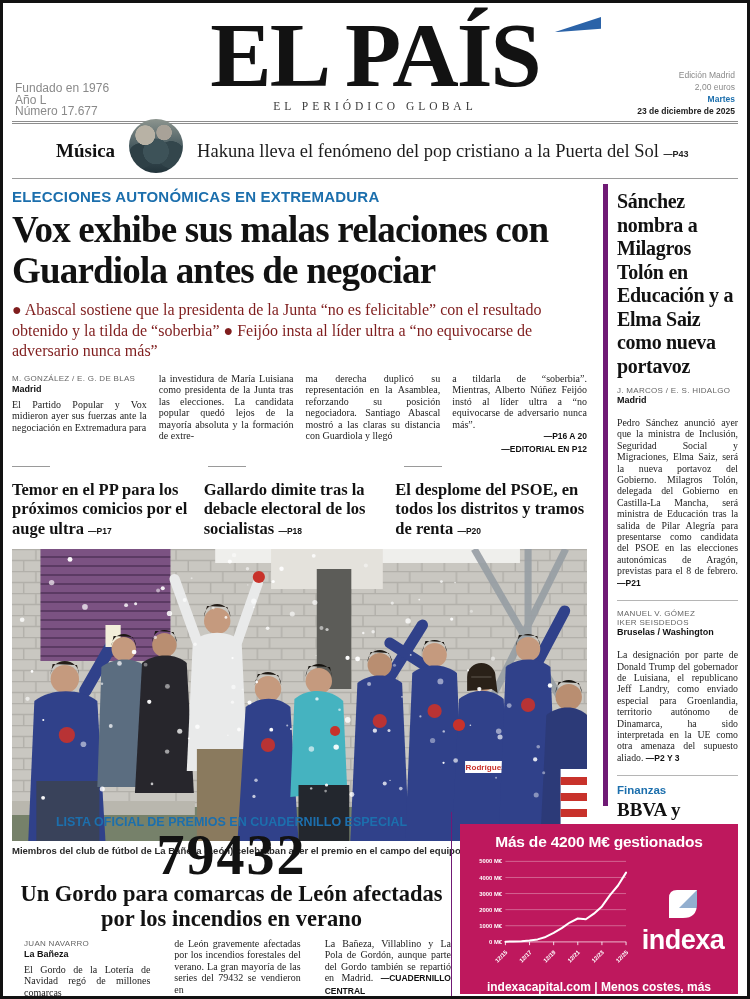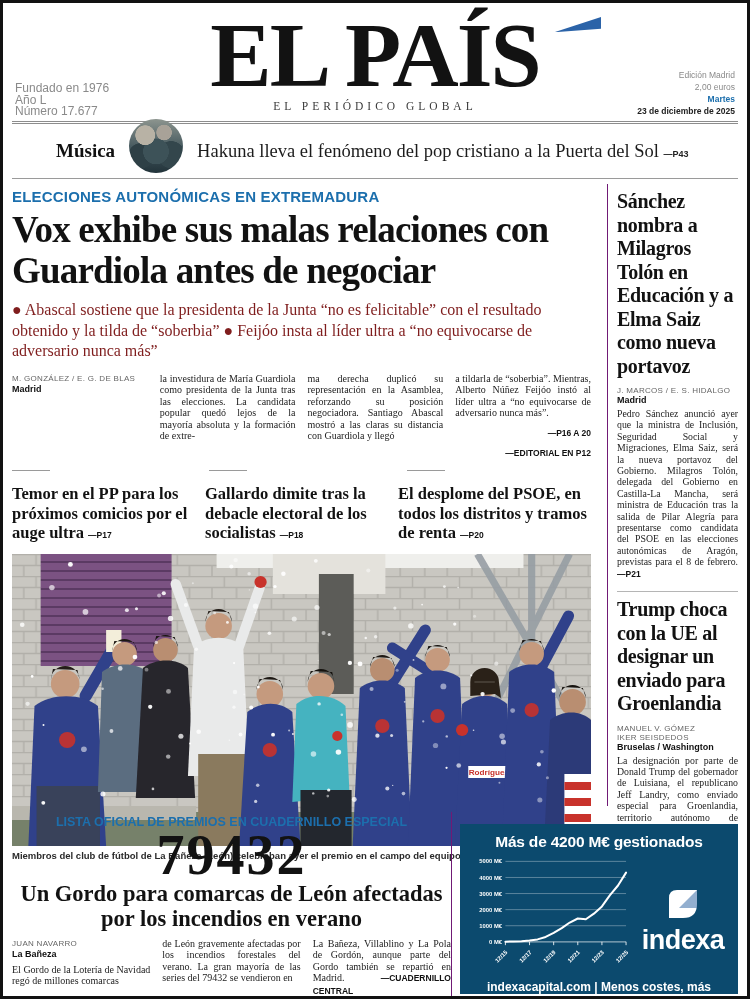--- a/index.html
+++ b/index.html
@@ -34,74 +34,74 @@
           radial-gradient(circle at 65% 25%, #a8a298 0 14%, transparent 15%),
           radial-gradient(circle at 50% 60%, #3d5258 0 30%, transparent 31%),
           radial-gradient(circle at 22% 68%, #2e4046 0 22%, transparent 23%),
           radial-gradient(circle at 78% 66%, #33464c 0 24%, transparent 25%),
           linear-gradient(180deg,#8d958f 0%, #42565c 55%, #22333a 100%); }
   .ear-head{ font-family:"Liberation Serif",serif; font-size:18.5px; color:#1c1c1c; }
   .ear-ref{ font-size:9px; font-weight:bold; color:#222; }
 
   
   .content{ display:flex; padding:0 9px; margin-top:5px; height:622px; }
-  .main{ flex:0 0 596px; padding-right:16px; border-right:1px solid #701a75; }
+  .main{ flex:0 0 596px; padding-right:16px; border-right:5px solid #701a75; }
   .rail{ flex:1; padding-left:9px; }
 
   .kicker{ color:#1c6fad; font-weight:bold; font-size:15px; letter-spacing:.2px; margin-top:4px; }
   .lead-head{ font-family:"Liberation Serif",serif; font-weight:bold; font-size:37px;
               line-height:41px; letter-spacing:-.8px; color:#121212; margin-top:4px; }
   .standfirst{ font-family:"Liberation Serif",serif; font-size:16px; line-height:20.5px;
                color:#7f1d1d; margin-top:9px; }
 
   .bodyrow{ display:flex; gap:12px; margin-top:11px; }
   .bodyrow .col{ flex:1; font-family:"Liberation Serif",serif; font-size:10px; line-height:11.6px;
                  color:#222; text-align:justify; }
   .byline{ font-size:8px; color:#666; letter-spacing:.3px; }
   .dateline{ font-size:9px; font-weight:bold; color:#111; margin-bottom:3px; }
   .pref{ font-family:"Liberation Sans",sans-serif; font-weight:bold; font-size:8.5px; color:#111; }
-  .refline{ text-align:right; margin-top:9px; }
+  .refline{ text-align:right; margin-top:1px; }
 
   .rulerow{ display:flex; gap:13px; margin-top:10px; }
   .rulerow div{ flex:1; }
   .shortrule{ width:38px; border-top:1px solid #9a9a9a; }
 
   .subheads{ display:flex; margin-top:13px; }
   .subhead{ flex:1; font-family:"Liberation Serif",serif; font-weight:bold; font-size:16.5px;
             line-height:19.5px; color:#121212; }
 
   .photo{ margin-top:8px; width:100%; height:292px; display:block; background:#c8c6c0; }
   .caption{ margin-top:4px; font-size:9.5px; font-weight:bold; color:#2a2a2a; }
   .credit{ font-weight:normal; font-size:7px; color:#9a9a9a; letter-spacing:.5px; }
 
   
   .rail-head{ font-family:"Liberation Serif",serif; font-weight:bold; font-size:20px;
               line-height:23.5px; letter-spacing:-.3px; color:#121212; margin-top:6px; }
   .rail-body{ font-family:"Liberation Serif",serif; font-size:9.8px; line-height:11.4px;
-              color:#222; text-align:justify; margin-top:3px; }
+              color:#222; text-align:justify; margin-top:12px; }
   .rail-rule{ border-top:1px solid #b5b5b5; margin:11px 0 2px; }
   .rail .byline{ margin-top:8px; }
   .fin-kicker{ color:#1c6fad; font-weight:bold; font-size:11.5px; margin-top:8px; }
   .fin-head{ font-family:"Liberation Serif",serif; font-weight:bold; font-size:19px;
              line-height:22px; color:#121212; margin-top:3px; }
 
   
   .bottom{ display:flex; padding:0 9px; margin-top:6px; }
   .lottery{ flex:1; border-right:1px solid #701a75; }
   .lot-kicker{ text-align:center; color:#1c6fad; font-weight:bold; font-size:12.5px; margin-top:3px; }
   .lot-number{ text-align:center; font-family:"Liberation Serif",serif; font-weight:bold;
                font-size:56px; letter-spacing:2px; color:#121212; line-height:48px; margin-top:2px; }
   .lot-head{ text-align:center; font-family:"Liberation Serif",serif; font-weight:bold;
              font-size:22.5px; line-height:25px; color:#121212; margin-top:2px; }
   .lot-body{ display:flex; gap:12px; margin-top:7px; }
   .lot-body .col{ flex:1; font-family:"Liberation Serif",serif; font-size:10px; line-height:11.4px;
-                  color:#222; text-align:justify; }
+                  color:#222; text-align:justify;margin-left:12px; }
 
   .adwrap{ flex:0 0 286px; padding:12px 0 0 8px; }
-  .ad{ background:#0c4a6e; color:#fff; width:100%; height:170px; padding:9px 10px 7px; }
+  .ad{ background:#be185d; color:#fff; width:100%; height:170px; padding:9px 10px 7px; }
   .ad-title{ text-align:center; font-weight:bold; font-size:15.5px; letter-spacing:-.2px; }
   .ad-mid{ display:flex; align-items:center; margin-top:2px; }
   .ad-chart{ flex:0 0 168px; }
   .ad-logo{ flex:1; display:flex; flex-direction:column; align-items:center; gap:2px; margin-top:6px; }
   .ad-word{ font-weight:bold; font-size:27px; letter-spacing:-.5px; line-height:26px; }
   .ad-footer{ text-align:center; font-weight:bold; font-size:12px; margin-top:3px; }
 </style>
 </head>
 <body>
 
@@ -137,23 +137,24 @@
 
     <div class="main">
       <div class="kicker">ELECCIONES AUTONÓMICAS EN EXTREMADURA</div>
       <div class="lead-head">Vox exhibe sus malas relaciones con Guardiola antes de negociar</div>
       <div class="standfirst">● Abascal sostiene que la presidenta de la Junta “no es felicitable” con el resultado obtenido y la tilda de “soberbia”  ● Feijóo insta al líder ultra a “no equivocarse de adversario nunca más”</div>
 
       <div class="bodyrow">
         <div class="col">
           <div class="byline sans">M. GONZÁLEZ / E. G. DE BLAS</div>
           <div class="dateline sans">Madrid</div>
-        </div>
-        <div class="col">
-          <span>la investidura de María Guardiola como presidenta de la Junta tras las elecciones. La candidata popular quedó lejos de la mayoría absoluta y la formación de extre-</span>
+          <span>El Partido Popular y Vox midieron ayer sus fuerzas ante la negociación en Extremadura para</span>
+        </div>
+        <div class="col">
+          <span>la investidura de María Luisiana como presidenta de la Junta tras las elecciones. La candidata popular quedó lejos de la mayoría absoluta y la formación de extre-</span>
         </div>
         <div class="col">
           <span>ma derecha duplicó su representación en la Asamblea, reforzando su posición negociadora. Santiago Abascal mostró a las claras su distancia con Guardiola y llegó</span>
         </div>
         <div class="col">
           <span>a tildarla de “soberbia”. Mientras, Alberto Núñez Feijóo instó al líder ultra a “no equivocarse de adversario nunca más”.</span>
           <div class="pref refline">—P16 A 20</div>
           <div class="pref refline">—EDITORIAL EN P12</div>
         </div>
       </div>
@@ -412,21 +413,20 @@
         <div class="dateline sans">Madrid</div>
         <div class="rail-body">
           <span>Pedro Sánchez anunció ayer que la ministra de Inclusión, Seguridad Social y Migraciones, Elma Saiz, será la nueva portavoz del Gobierno. Milagros Tolón, delegada del Gobierno en Castilla-La Mancha, será ministra de Educación tras la salida de Pilar Alegría para presentarse como candidata del PSOE en las elecciones autonómicas de Aragón, previstas para el 8 de febrero.</span>
           <span class="pref">—P21</span>
         </div>
       </div>
 
       <div class="rail-rule"></div>
 
       <div>
-        <div class="rail-head">Trump choca con la UE al designar un enviado para Groenlandia</div>
         <div class="byline sans">MANUEL V. GÓMEZ</div>
         <div class="byline sans" style="margin-top:0">IKER SEISDEDOS</div>
         <div class="dateline sans">Bruselas / Washington</div>
         <div class="rail-body">
           <span>La designación por parte de Donald Trump del gobernador de Luisiana, el republicano Jeff Landry, como enviado especial para Groenlandia, territorio autónomo de Dinamarca, ha sido interpretada en la UE como otra amenaza del supuesto aliado.</span>
           <span class="pref">—P2 Y 3</span>
         </div>
       </div>
 
       <div class="rail-rule"></div>

